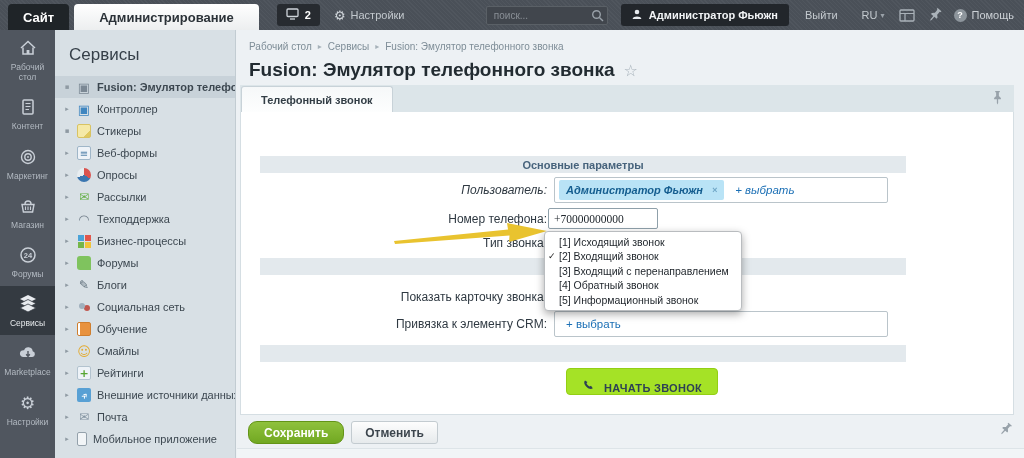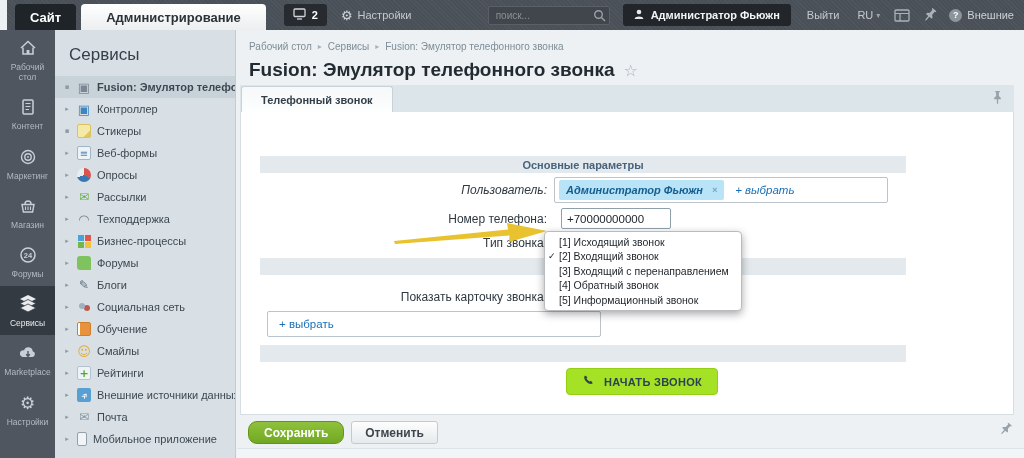--- a/index.html
+++ b/index.html
@@ -1,20 +1,20 @@
 <!DOCTYPE html>
 <html><head>
 <meta charset="utf-8">
 <style>
   * { margin:0; padding:0; box-sizing:border-box; }
   html,body { width:1024px; height:458px; overflow:hidden;
     font-family:"Liberation Sans", sans-serif; background:#edf1f4; }
 
   
-  .topbar { position:absolute; top:0; left:7px; right:0; height:30px;
+  .topbar { position:absolute; top:0; left:0; right:0; height:30px;
     background:repeating-linear-gradient(45deg, rgba(255,255,255,.035) 0 1px, rgba(0,0,0,0) 1px 3px), #4a5058;
     display:flex; align-items:center; z-index:20; }
   .site-btn { margin-left:8px; align-self:flex-end; height:26px; display:flex; align-items:center;
     background:#1f2428; color:#fff; font-weight:bold; font-size:13px; padding:0 15px;
     border-radius:4px 4px 0 0; cursor:pointer; }
   .admin-tab { margin-left:5px; align-self:flex-end; height:26px; display:flex; align-items:center;
     background:linear-gradient(#ffffff,#eceeef); color:#2b3238; font-weight:bold; font-size:13px;
     padding:0 25px; border-radius:4px 4px 0 0; }
   .monitor-badge { margin-left:18px; background:#272b30; border-radius:3px; height:22px;
     padding:0 9px; display:flex; align-items:center; gap:6px; color:#fff;
@@ -25,21 +25,21 @@
   .tb-search { margin-left:auto; position:relative; }
   .tb-search input { width:122px; height:19px; background:#41464d; border:1px solid #5a6066;
     border-radius:2px; color:#aab1b8; font-size:10px; padding:0 20px 0 7px; outline:none;
     font-family:"Liberation Sans", sans-serif; }
   .tb-search input::placeholder { color:#8a9097; }
   .tb-search .mag { position:absolute; right:4px; top:3px; }
   .user-btn { margin-left:13px; background:#22262b; border-radius:3px; height:22px;
     padding:0 11px; color:#f2f4f6; font-weight:bold; font-size:11px;
     display:flex; align-items:center; gap:7px; cursor:pointer; }
   .tb-link { margin-left:16px; color:#c3c9ce; font-size:11px; cursor:pointer; }
-  .tb-lang { margin-left:18px; color:#c3c9ce; font-size:11px; cursor:pointer;
+  .tb-lang { margin-left:24px; color:#c3c9ce; font-size:11px; cursor:pointer;
     display:flex; align-items:center; gap:3px; }
   .tb-caret { font-size:8px; color:#9aa1a8; }
   .tb-ico { margin-left:14px; cursor:pointer; display:flex; align-items:center; }
   .tb-help { margin-left:13px; margin-right:10px; display:flex; align-items:center; gap:5px;
     color:#ccd1d6; font-size:11px; cursor:pointer; }
   .q-circle { width:13px; height:13px; border-radius:50%; background:#8d959c; color:#fff;
     font-size:9px; font-weight:bold; display:flex; align-items:center; justify-content:center; }
 
   
   .rail { position:absolute; top:30px; left:0; width:55px; bottom:0; background:#50565f; z-index:10; }
@@ -114,33 +114,33 @@
   .frow { display:flex; align-items:center; }
   .flabel { flex:0 0 287px; text-align:right; font-size:12px; color:#2f3942; }
   .fwide { margin-left:7px; width:334px; height:26px; background:#fff;
     border:1px solid #bac4ca; border-radius:2px; display:flex; align-items:center;
     padding-left:4px; }
   .chip { background:#b9e3f6; color:#155e90; font-weight:bold; font-size:11px;
     padding:4px 7px; border-radius:2px; display:flex; align-items:center; gap:9px; }
   .chip-x { color:#6fa6c6; font-size:9px; cursor:pointer; }
   .sel-link { margin-left:11px; color:#1b6fb5; font-size:11.5px; cursor:pointer;
     text-decoration:none; }
-  .phone-input { margin-left:14px; width:110px; height:21px; border:1px solid #8fa0aa;
+  .phone-input { margin-left:1px; width:110px; height:21px; border:1px solid #8fa0aa;
     border-radius:2px; font-size:11.5px; color:#20272d; padding:8px 5px; outline:none;
-    font-family:Liberation Sans, sans-serif; }
+    font-family:Liberation Serif, serif; }
   .mini-select { margin-left:7px; height:18px; background:linear-gradient(#fdfdfd,#eff1f3);
     border:1px solid #9aa4ab; border-radius:3px; display:flex; align-items:center;
     padding:0 3px 0 6px; font-size:11px; color:#20272d; gap:6px; cursor:pointer; }
   .spin { display:flex; flex-direction:column; gap:2px; }
   .spin i { width:0; height:0; border-left:3px solid transparent; border-right:3px solid transparent; }
   .spin .up { border-bottom:4px solid #555d64; }
   .spin .dn { border-top:4px solid #555d64; }
   .call-row { margin:6px 0 0 306px; }
   .call-btn { height:27px; background:#a5e226; border:1px solid #93cf14; border-radius:4px;
-    display:inline-flex; align-items:center; gap:9px; padding:0 15px; cursor:pointer;
+    display:inline-flex; align-items:flex-end; gap:9px; padding:0 15px; cursor:pointer;
     font-size:11px; font-weight:bold; color:#2e4154; letter-spacing:.3px; }
 
   
   .arrow-callout { position:absolute; left:157px; top:189px; z-index:6; }
 
   
   .dropdown { position:absolute; left:307px; top:201px; min-width:158px; background:#fff;
     border:1px solid #b9bcbf; border-radius:4px; box-shadow:0 3px 9px rgba(0,0,0,.35);
     padding:3px 0; z-index:12; list-style:none; }
   .dd-item { position:relative; font-size:10.5px; color:#1d2329; padding:1px 12px 1px 14px;
@@ -207,21 +207,21 @@
         <path d="M1 5.5 H15 M6 5.5 V13" stroke="#aab2b9" stroke-width="1.2"></path>
       </svg>
   </div>
   <div class="tb-ico" style="transform:rotate(40deg);">
     <svg width="12" height="16" viewBox="0 0 12 16">
         <path d="M3.5 1 h5 v1.4 h-1 v4 l2.2 2.1 v1.3 H6.7 v4.3 l-.7 1.5 -.7 -1.5 v-4.3 H2.3 v-1.3 l2.2 -2.1 v-4 h-1 Z" fill="#aab2b9"></path>
       </svg>
   </div>
   <div class="tb-help">
     <span class="q-circle">?</span>
-    <span>Внешние</span>
+    <span>Помощь</span>
   </div>
 </div>
 
 <div class="rail">
   <div class="rail-item">
     <span class="ric">
       <svg width="20" height="20" viewBox="0 0 20 20" fill="none" stroke="#c9cfd7" stroke-width="1.5">
           <path d="M3 10 L10 3.5 L17 10"></path>
           <path d="M5 9.5 V16 H15 V9.5"></path>
           <rect x="8.6" y="12" width="2.8" height="4" fill="#c9cfd7" stroke="none"></rect>
@@ -433,20 +433,21 @@
         <div class="mini-select">
           <span>Да</span>
           <span class="spin">
               <i class="up"></i>
               <i class="dn"></i>
             </span>
         </div>
       </div>
 
       <div class="frow" style="margin-top:5px;">
+        <div class="flabel">Привязка к элементу CRM:</div>
         <div class="fwide">
           <a class="sel-link" style="margin-left:7px;">+ выбрать</a>
         </div>
       </div>
 
       <div class="band" style="margin-top:8px;"></div>
 
       <div class="call-row">
         <button class="call-btn">
           <span>

